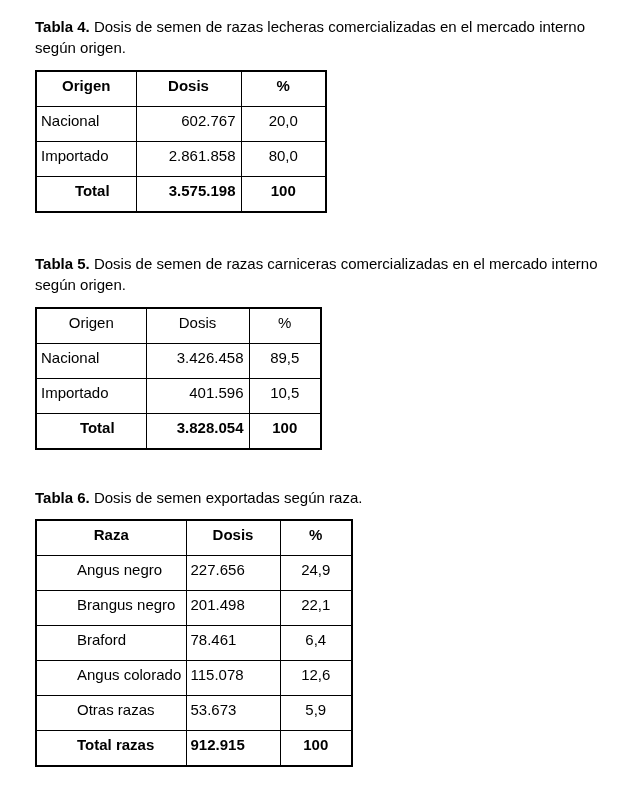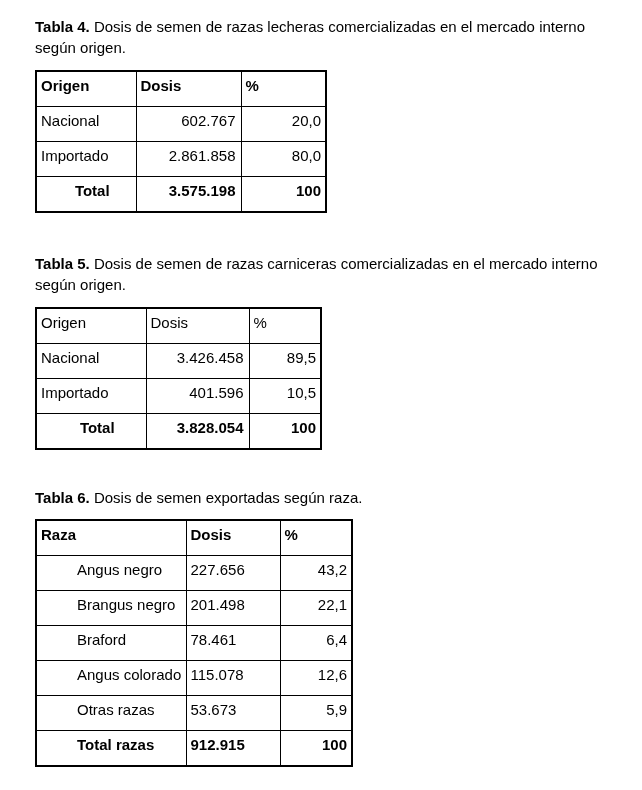--- a/index.html
+++ b/index.html
@@ -18,26 +18,26 @@
     border-collapse:collapse; border:2px solid #000000;
     table-layout:fixed; margin:0 0 40px 0;
   }
   table.t5m { margin-bottom:37px; }
   table.t6m { margin-bottom:0; }
   .t th, .t td {
     border:1px solid #000000; vertical-align:top;
     padding:5px 4px 12px 4px; line-height:17px;
     white-space:nowrap; overflow:hidden;
   }
-  .t th { text-align:left; font-weight:bold; }
+  .t th { text-align:center; font-weight:bold; }
   table.plain-head th { font-weight:normal; }
 
   .t td.c0 { text-align:left; }
   .t td.c1 { text-align:right; padding-right:5px; }
-  .t td.c2 { text-align:right;border-radius:7px; }
+  .t td.c2 { text-align:center;border-radius:7px; }
   tr.total td { font-weight:bold; }
   .t45 tr.total td.c0 { text-align:center; padding-left:16px;margin-top:27px; }
 
   .t6 td.c0 { padding-left:40px; }
   .t6 td.c1 { text-align:left; padding-right:4px; }
 
   
   .t4 col.w0 { width:100px; } .t4 col.w1 { width:105px; } .t4 col.w2 { width:85px; }
   .t5 col.w0 { width:110px; } .t5 col.w1 { width:103px; } .t5 col.w2 { width:72px; }
   .t6 col.w0 { width:150px; } .t6 col.w1 { width:94px;  } .t6 col.w2 { width:72px; }
@@ -127,21 +127,21 @@
       <tr>
         <th>Raza</th>
         <th>Dosis</th>
         <th>%</th>
       </tr>
     </thead>
     <tbody>
       <tr>
         <td class="c0">Angus negro</td>
         <td class="c1">227.656</td>
-        <td class="c2">43,2</td>
+        <td class="c2">24,9</td>
       </tr>
       <tr>
         <td class="c0">Brangus negro</td>
         <td class="c1">201.498</td>
         <td class="c2">22,1</td>
       </tr>
       <tr>
         <td class="c0">Braford</td>
         <td class="c1">78.461</td>
         <td class="c2">6,4</td>

